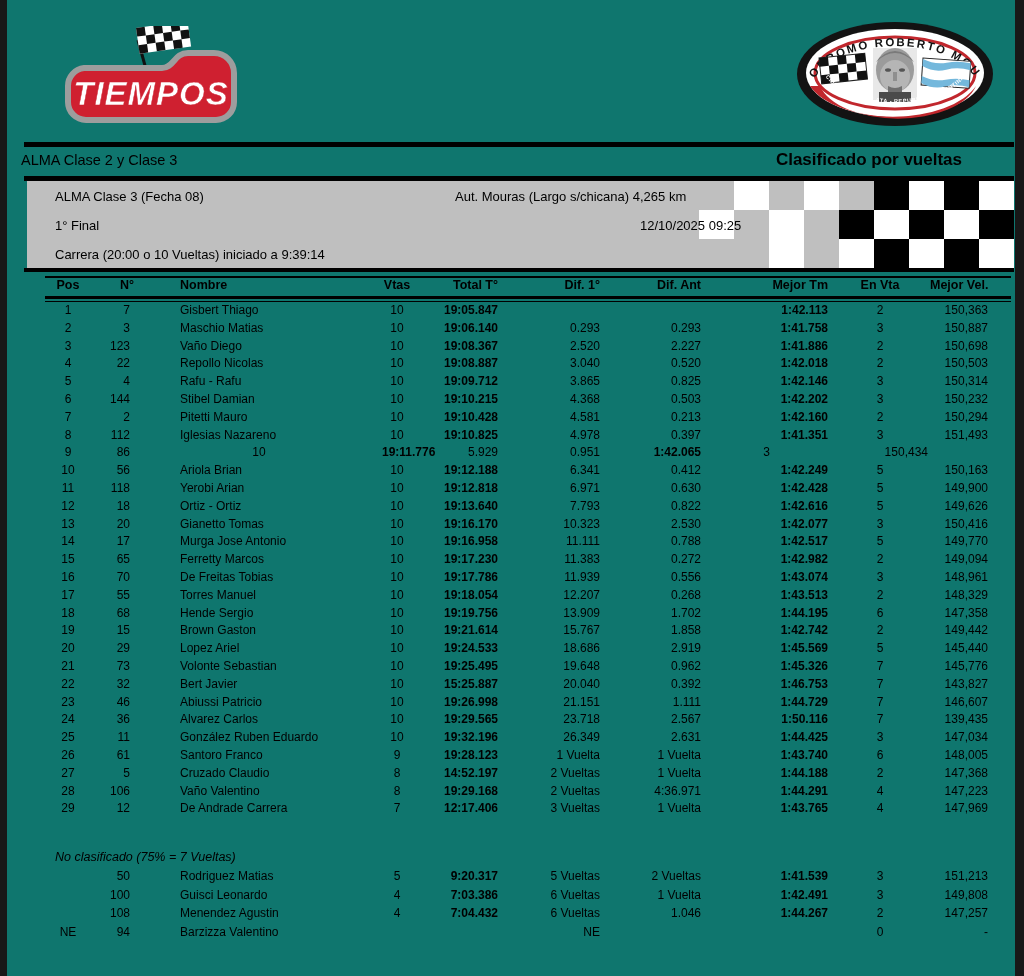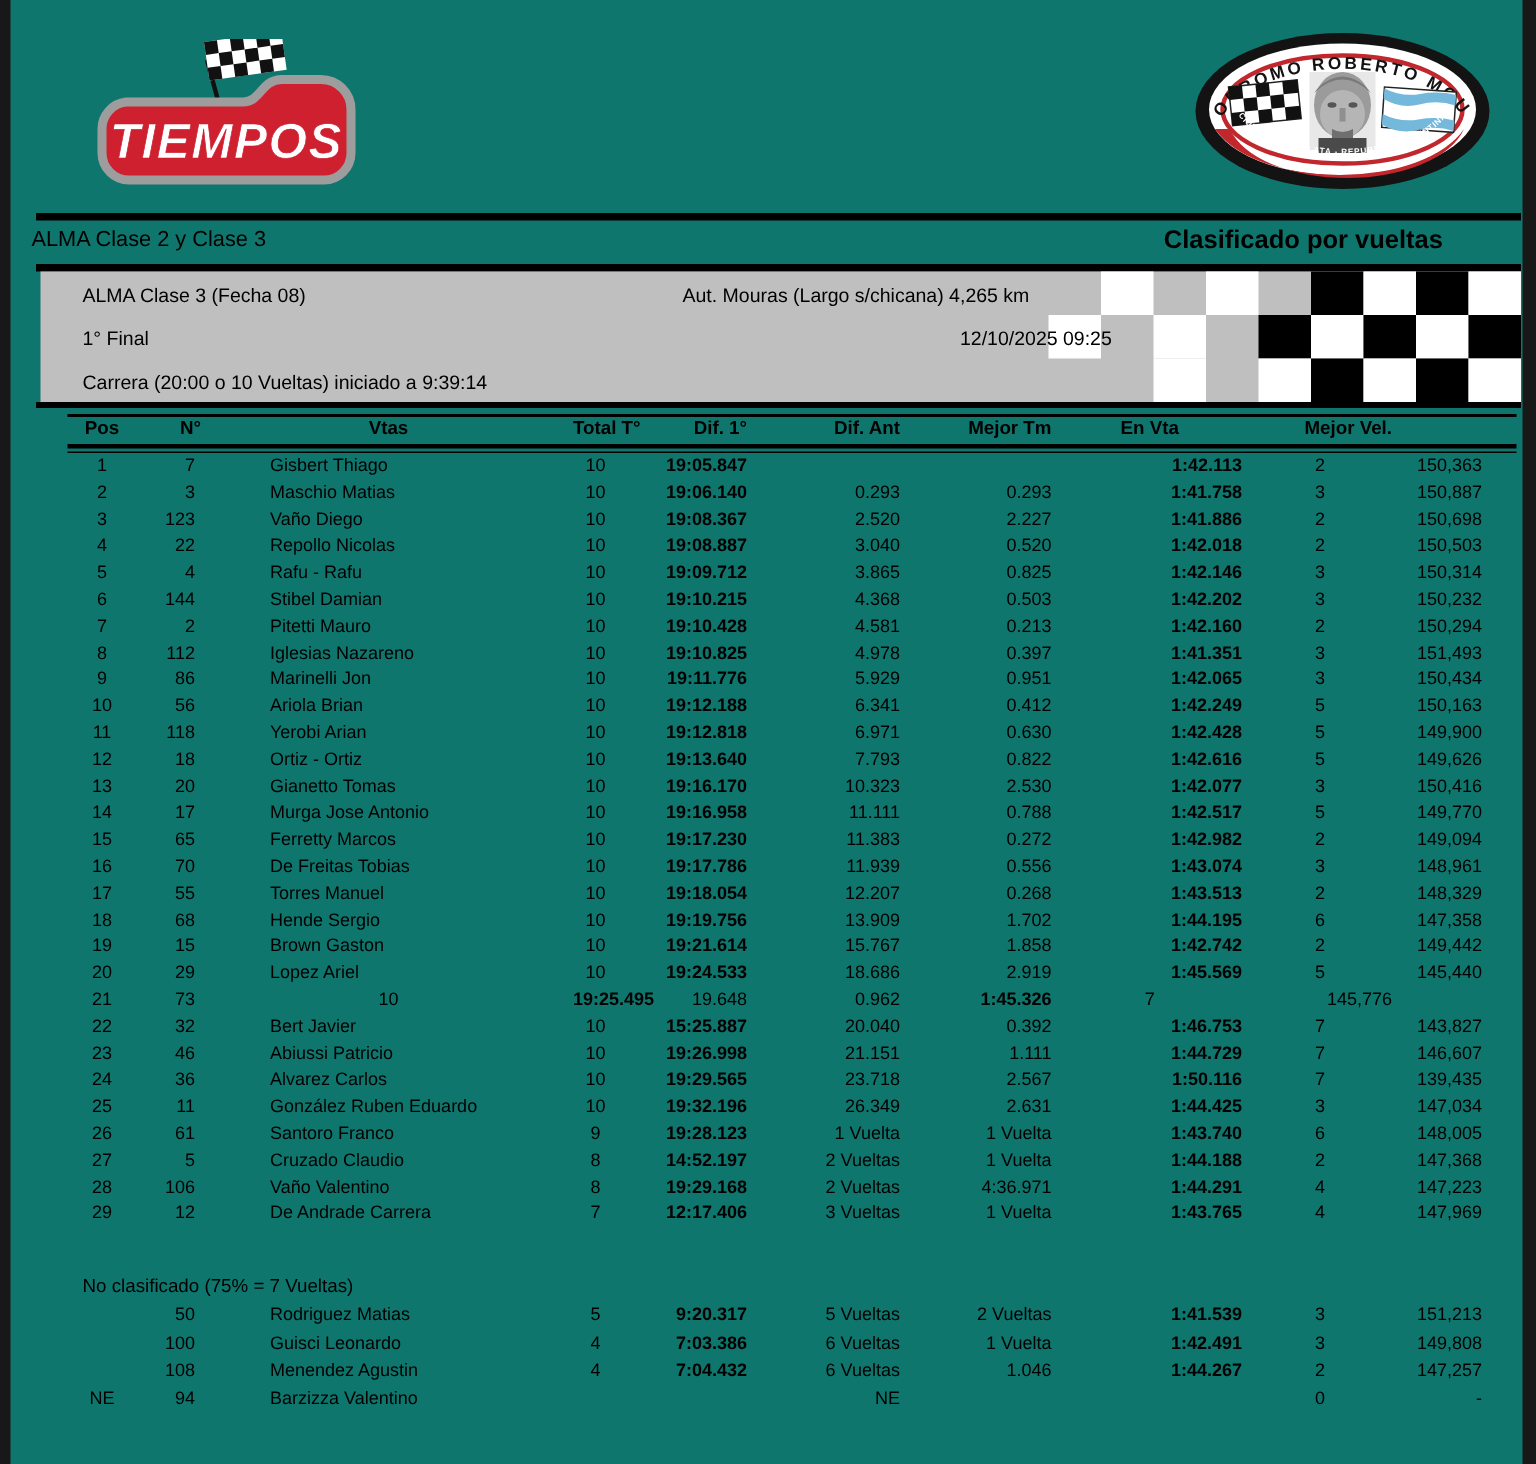--- a/index.html
+++ b/index.html
@@ -47,21 +47,21 @@
   #ncbody .grid-row { height:18.6px; line-height:18.6px; font-size:12px; }
 
   .c { white-space:nowrap; overflow:visible; }
   .a-c { text-align:center; }
   .a-r { text-align:right; padding-right:2px; }
   .a-l { text-align:left; }
   .c-name { padding-left:44px; font-weight:normal; }
   .c-num { padding-right:6px; }
   .b { font-weight:bold; }
 
-  #nc-label { left:55px; top:850px; font-size:12.5px; }
+  #nc-label { left:55px; top:850px; font-size:12.5px;font-style:italic; }
 
   
   #tiempos-logo { left:62px; top:26px; width:190px; height:102px; }
   #mouras-logo { left:795px; top:20px; width:200px; height:108px; }
 </style>
 </head>
 <body>
 
 <div id="stage">
 
@@ -190,20 +190,21 @@
     <div class="gb-line" id="gb3">
       <span class="gb-l">Carrera (20:00 o 10 Vueltas) iniciado a 9:39:14</span>
     </div>
   </div>
   <div class="abs hrule" id="rule3"></div>
 
   <div class="abs trule" id="thead-rule"></div>
   <div class="abs grid-row" id="thead">
       <span class="c a-c">Pos</span>
       <span class="c a-r">N°</span>
+      <span class="c a-l" style="padding-left: 44px;">Nombre</span>
       <span class="c a-c">Vtas</span>
       <span class="c a-r">Total T°</span>
       <span class="c a-r">Dif. 1°</span>
       <span class="c a-r">Dif. Ant</span>
       <span class="c a-r">Mejor Tm</span>
       <span class="c a-c">En Vta</span>
       <span class="c a-r">Mejor Vel.</span>
     </div>
   <div class="abs trule" id="rule-thick"></div>
   <div class="abs trule" id="rule-thin"></div>
@@ -301,21 +302,20 @@
         <span class="c a-r b">19:10.825</span>
         <span class="c a-r">4.978</span>
         <span class="c a-r">0.397</span>
         <span class="c a-r b">1:41.351</span>
         <span class="c a-c">3</span>
         <span class="c a-r">151,493</span>
       </div>
       <div class="grid-row">
         <span class="c a-c">9</span>
         <span class="c a-r c-num">86</span>
-        <span class="c a-l c-name">Marinelli Jon</span>
         <span class="c a-c">10</span>
         <span class="c a-r b">19:11.776</span>
         <span class="c a-r">5.929</span>
         <span class="c a-r">0.951</span>
         <span class="c a-r b">1:42.065</span>
         <span class="c a-c">3</span>
         <span class="c a-r">150,434</span>
       </div>
       <div class="grid-row">
         <span class="c a-c">10</span>
@@ -445,20 +445,21 @@
         <span class="c a-r b">19:24.533</span>
         <span class="c a-r">18.686</span>
         <span class="c a-r">2.919</span>
         <span class="c a-r b">1:45.569</span>
         <span class="c a-c">5</span>
         <span class="c a-r">145,440</span>
       </div>
       <div class="grid-row">
         <span class="c a-c">21</span>
         <span class="c a-r c-num">73</span>
+        <span class="c a-l c-name">Volonte Sebastian</span>
         <span class="c a-c">10</span>
         <span class="c a-r b">19:25.495</span>
         <span class="c a-r">19.648</span>
         <span class="c a-r">0.962</span>
         <span class="c a-r b">1:45.326</span>
         <span class="c a-c">7</span>
         <span class="c a-r">145,776</span>
       </div>
       <div class="grid-row">
         <span class="c a-c">22</span>

